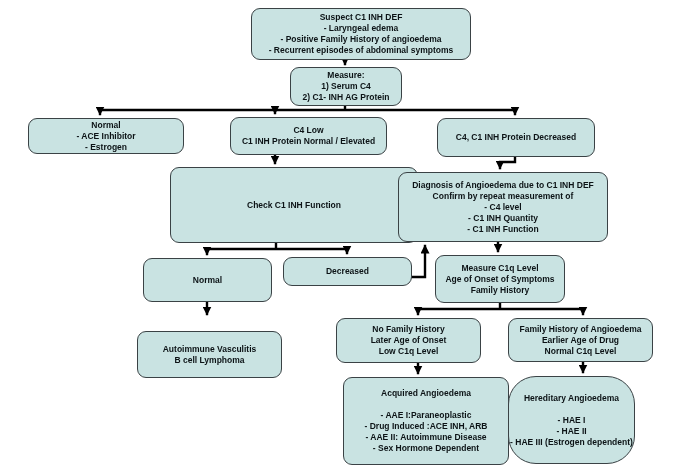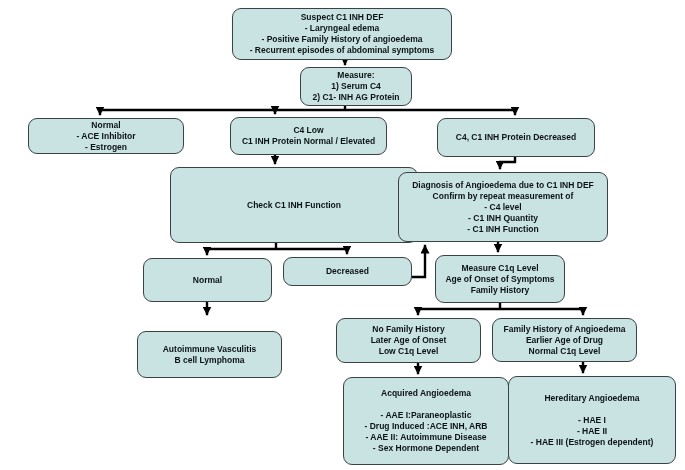--- a/index.html
+++ b/index.html
@@ -54,28 +54,28 @@
       <path d="M500,303 L500,309 M418,309 L583,309"></path>
       <path d="M418,309 L418,314" marker-end="url(#ah)"></path>
       <path d="M583,309 L583,314" marker-end="url(#ah)"></path>
 
       <path d="M418,363 L418,373" marker-end="url(#ah)"></path>
 
       <path d="M583,362 L583,372" marker-end="url(#ah)"></path>
     </g>
   </svg>
 
-  <div class="node" style="left:232px;top:8px;width:220px;height:52px;">
+  <div class="node" style="left:251px;top:8px;width:220px;height:52px;">
       <div class="line">Suspect C1 INH DEF</div>
       <div class="line">-  Laryngeal edema</div>
       <div class="line">-  Positive Family History of angioedema</div>
       <div class="line">-  Recurrent episodes of abdominal symptoms</div>
     </div>
 
-  <div class="node" style="left:290px;top:67px;width:112px;height:39px;margin-left:10px;">
+  <div class="node" style="left:290px;top:67px;width:112px;height:39px;">
       <div class="line">Measure:</div>
       <div class="line">1) Serum C4</div>
       <div class="line">2) C1- INH AG Protein</div>
     </div>
 
   <div class="node" style="left:28px;top:118px;width:156px;height:36px;">
       <div class="line">Normal</div>
       <div class="line">- ACE Inhibitor</div>
       <div class="line">-  Estrogen</div>
     </div>
@@ -119,36 +119,36 @@
       <div class="line">Autoimmune Vasculitis</div>
       <div class="line">B cell Lymphoma</div>
     </div>
 
   <div class="node" style="left:336px;top:318px;width:145px;height:45px;">
       <div class="line">No Family History</div>
       <div class="line">Later Age of Onset</div>
       <div class="line">Low C1q Level</div>
     </div>
 
-  <div class="node" style="left:492px;top:318px;width:145px;height:44px;">
+  <div class="node" style="left:508px;top:318px;width:145px;height:44px;">
       <div class="line">Family History of Angioedema</div>
       <div class="line">Earlier Age of Drug</div>
       <div class="line">Normal C1q Level</div>
     </div>
 
   <div class="node" style="left:343px;top:377px;width:166px;height:88px;">
       <div class="line">Acquired Angioedema</div>
       <div class="line">&nbsp;</div>
       <div class="line">- AAE I:Paraneoplastic</div>
       <div class="line">- Drug Induced :ACE INH, ARB</div>
       <div class="line">- AAE II: Autoimmune Disease</div>
       <div class="line">- Sex Hormone Dependent</div>
     </div>
 
-  <div class="node" style="left:508px;top:376px;width:168px;height:88px;">
+  <div class="node" style="left:508px;top:376px;width:127px;height:88px;border-radius:28px;">
       <div class="line">Hereditary Angioedema</div>
       <div class="line">&nbsp;</div>
       <div class="line">- HAE I</div>
       <div class="line">- HAE II</div>
       <div class="line">- HAE III (Estrogen dependent)</div>
     </div>
 
 </div>
 
 </body></html>

